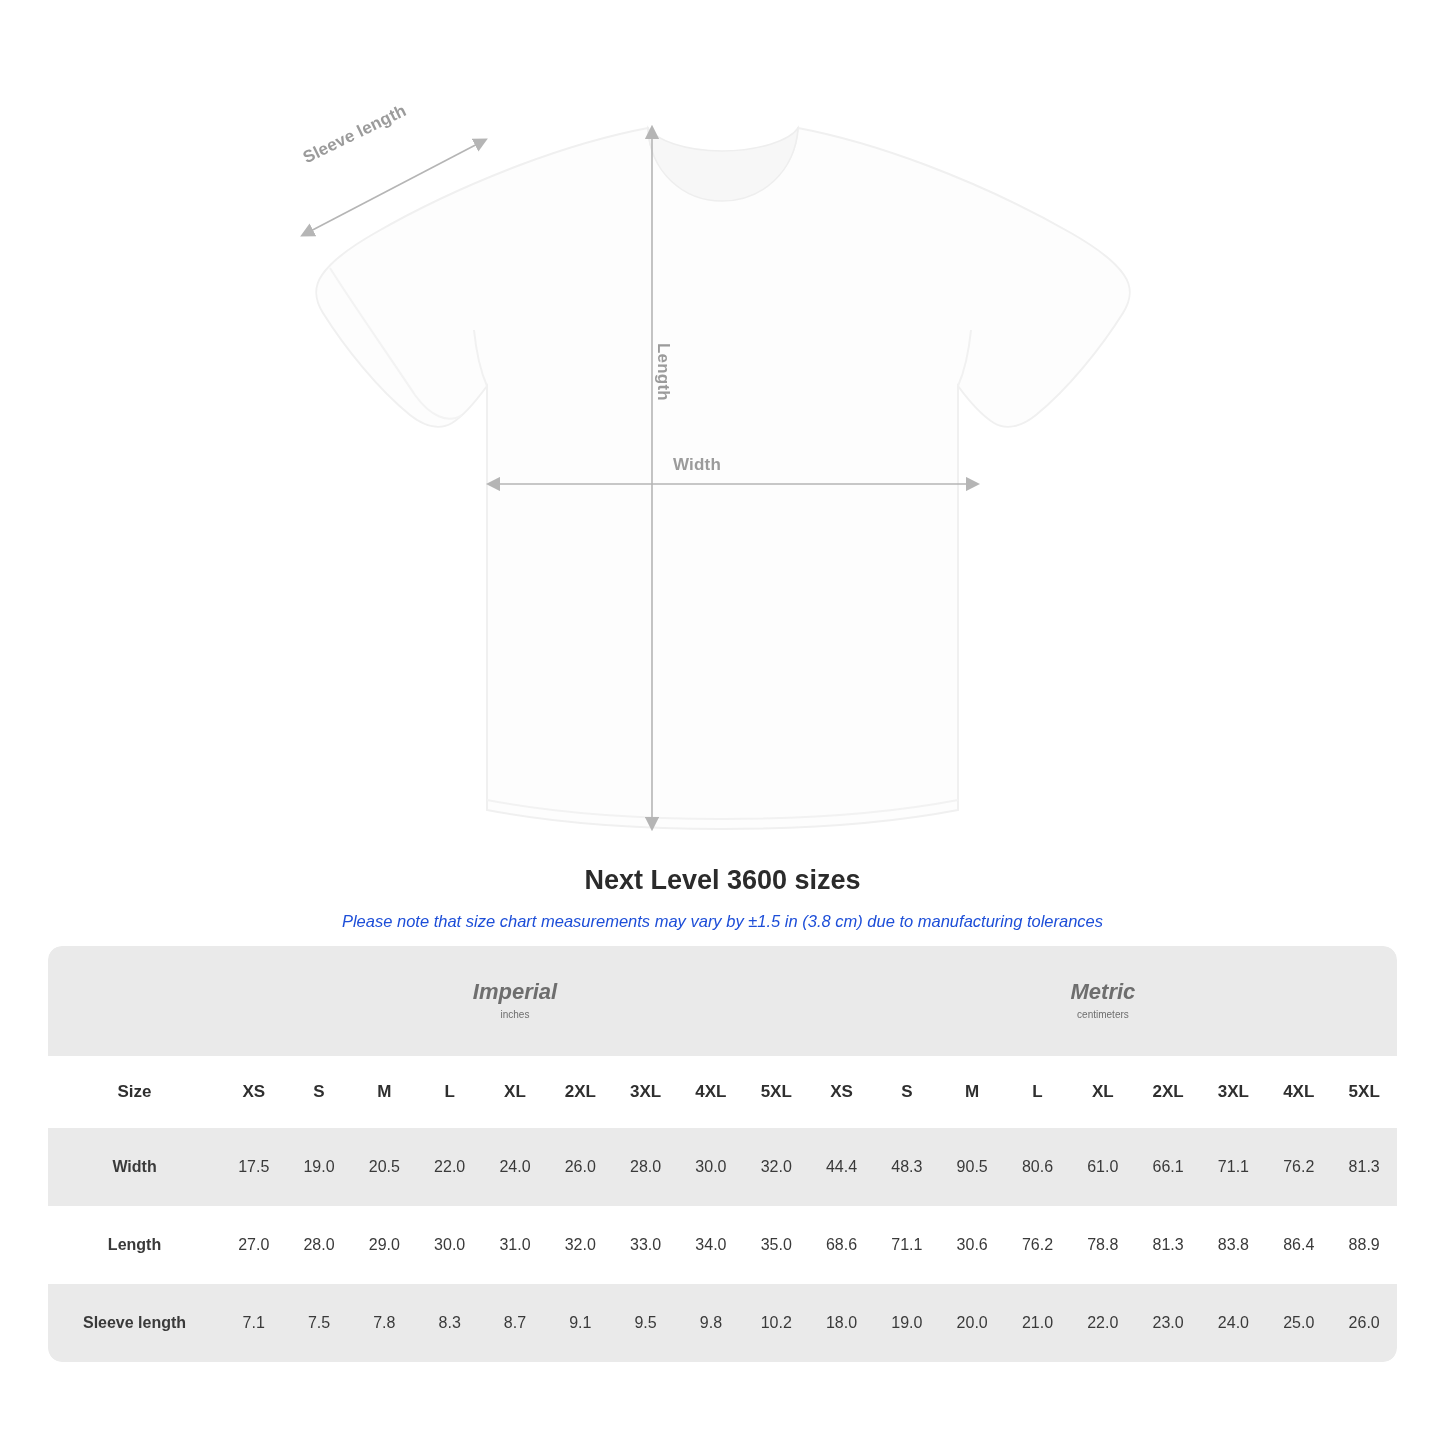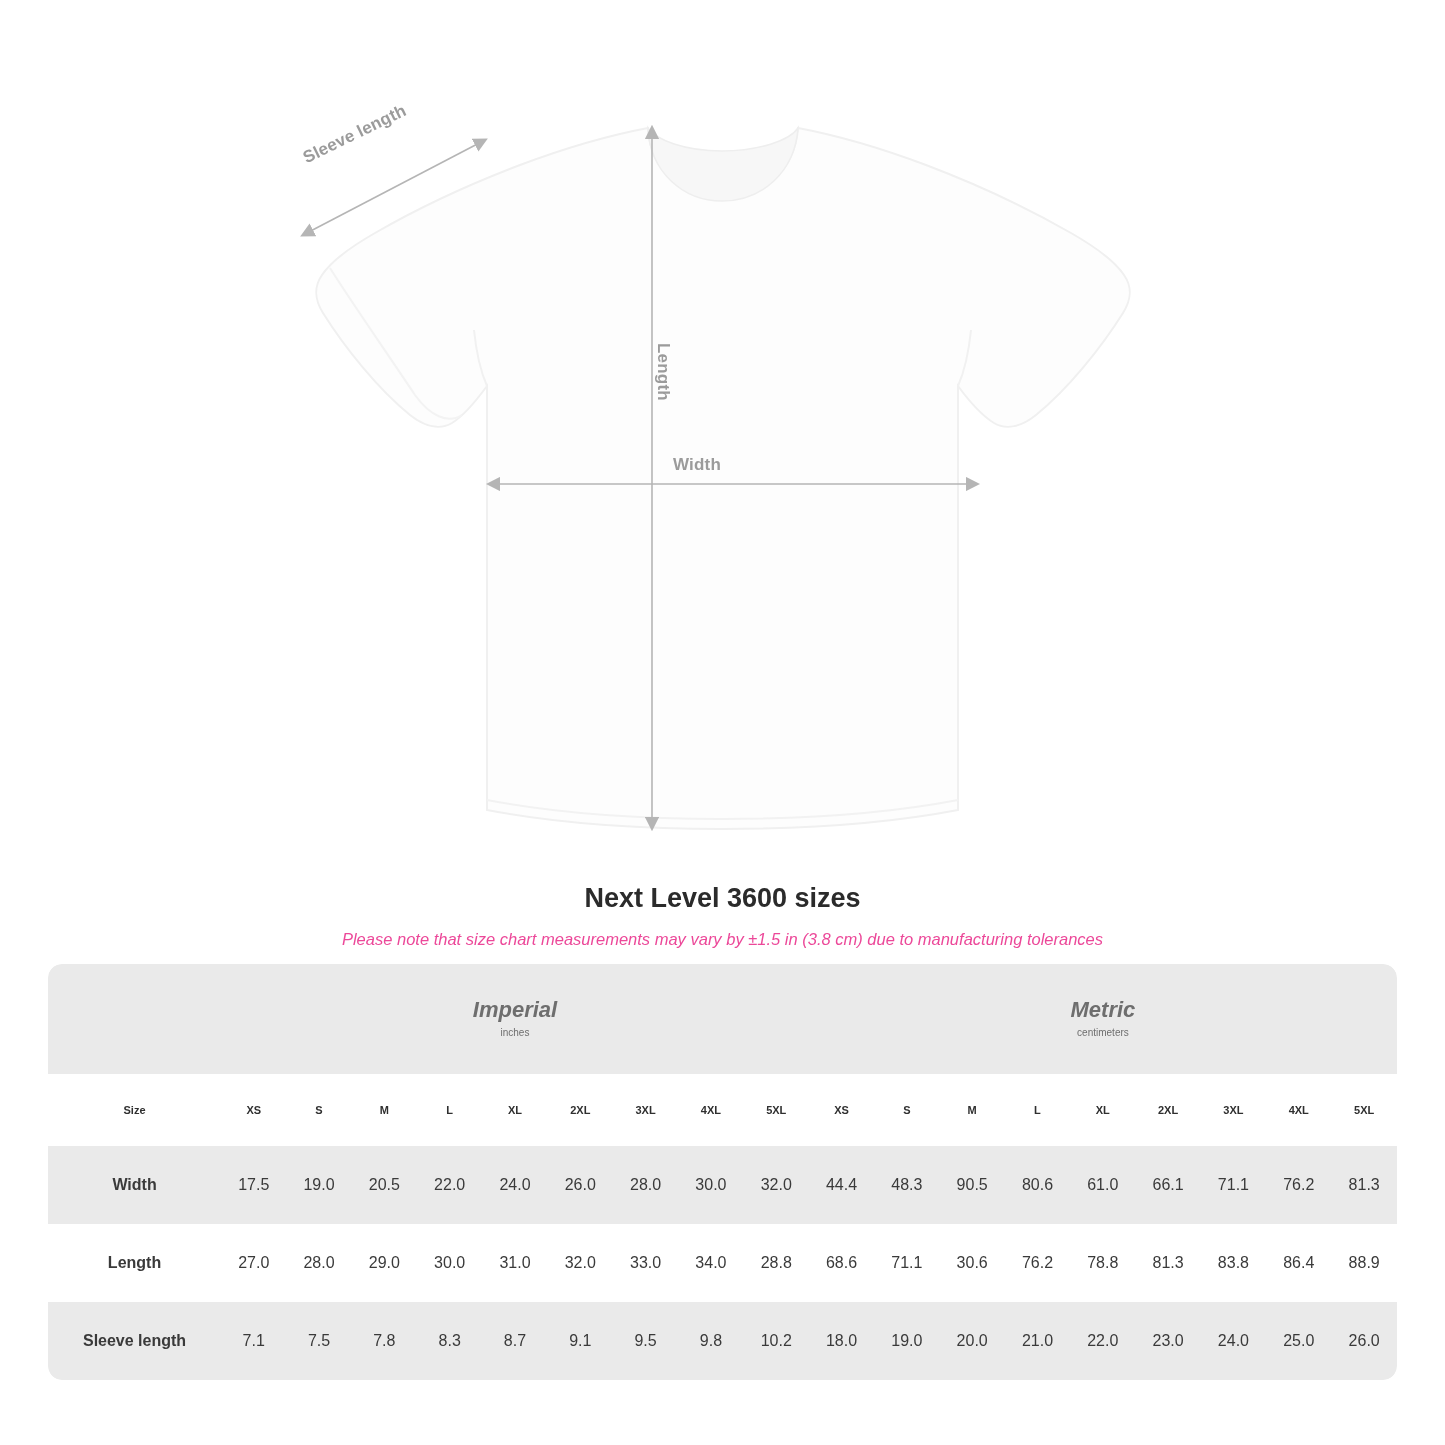--- a/index.html
+++ b/index.html
@@ -54,27 +54,27 @@
     left: 673px;
     top: 455px;
   }
 
   
   .title {
     text-align: center;
     font-size: 27px;
     font-weight: bold;
     color: #2b2b2b;
-    margin-top: 38px;
+    margin-top: 20px;
   }
   .subtitle {
     text-align: center;
     font-size: 16.5px;
     font-style: italic;
-    color: #ec4899;
+    color: #1d4ed8;
     margin-top: 16px;
   }
 
   
   .table-wrap {
     margin: 15px 48px 0 48px;
     border-radius: 14px;
     overflow: hidden;
   }
   table.sizes {
@@ -105,21 +105,21 @@
     font-size: 10px;
     color: #6e6e6e;
     font-style: normal;
     font-weight: normal;
     line-height: 1.9;
   }
   tr.head-row td {
     background: #ffffff;
     height: 72px;
     font-weight: bold;
-    font-size: 11px;
+    font-size: 17px;
     color: #2f2f2f;
   }
   tr.row-shade td {
     background: #eaeaea;
     height: 78px;
   }
   tr.row-plain td {
     background: #ffffff;
     height: 78px;
   }
@@ -271,21 +271,21 @@
         <tr class="row-plain">
           <td class="rowhead">Length</td>
           <td class="val">27.0</td>
           <td class="val">28.0</td>
           <td class="val">29.0</td>
           <td class="val">30.0</td>
           <td class="val">31.0</td>
           <td class="val">32.0</td>
           <td class="val">33.0</td>
           <td class="val">34.0</td>
-          <td class="val">28.8</td>
+          <td class="val">35.0</td>
           <td class="val">68.6</td>
           <td class="val">71.1</td>
           <td class="val">30.6</td>
           <td class="val">76.2</td>
           <td class="val">78.8</td>
           <td class="val">81.3</td>
           <td class="val">83.8</td>
           <td class="val">86.4</td>
           <td class="val">88.9</td>
         </tr>

